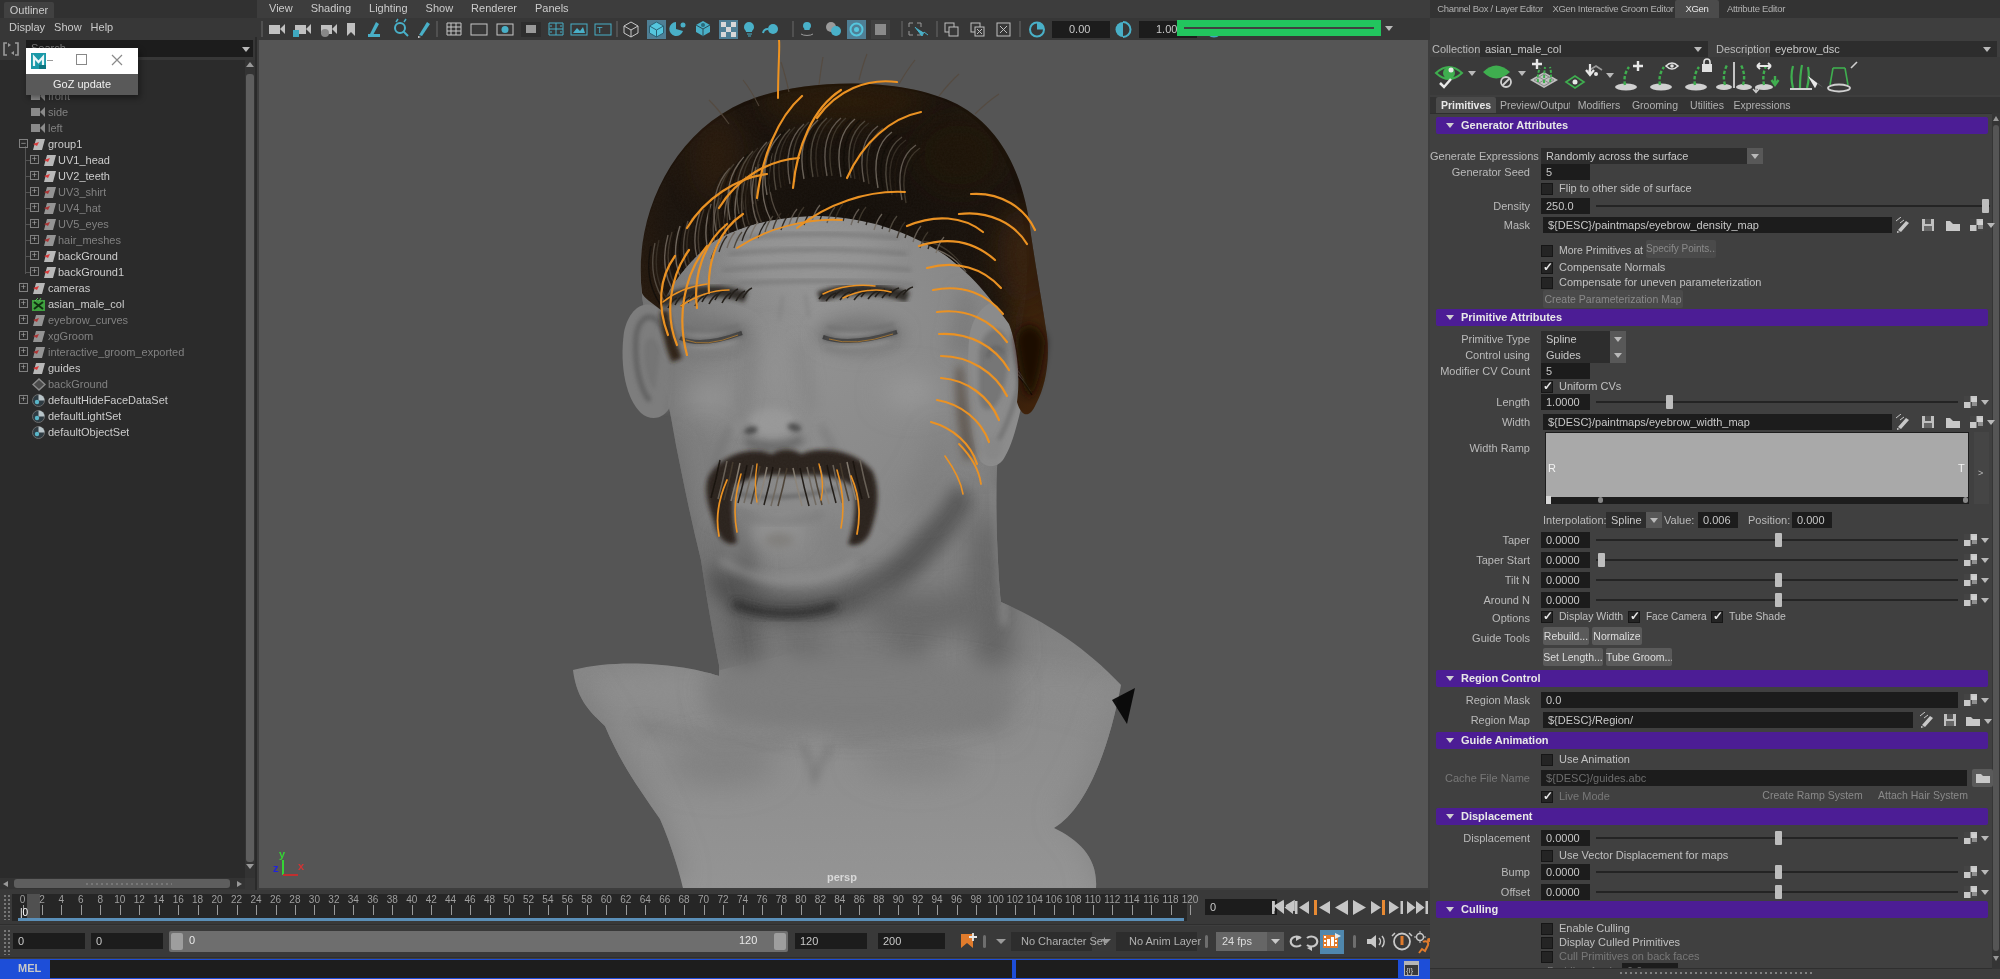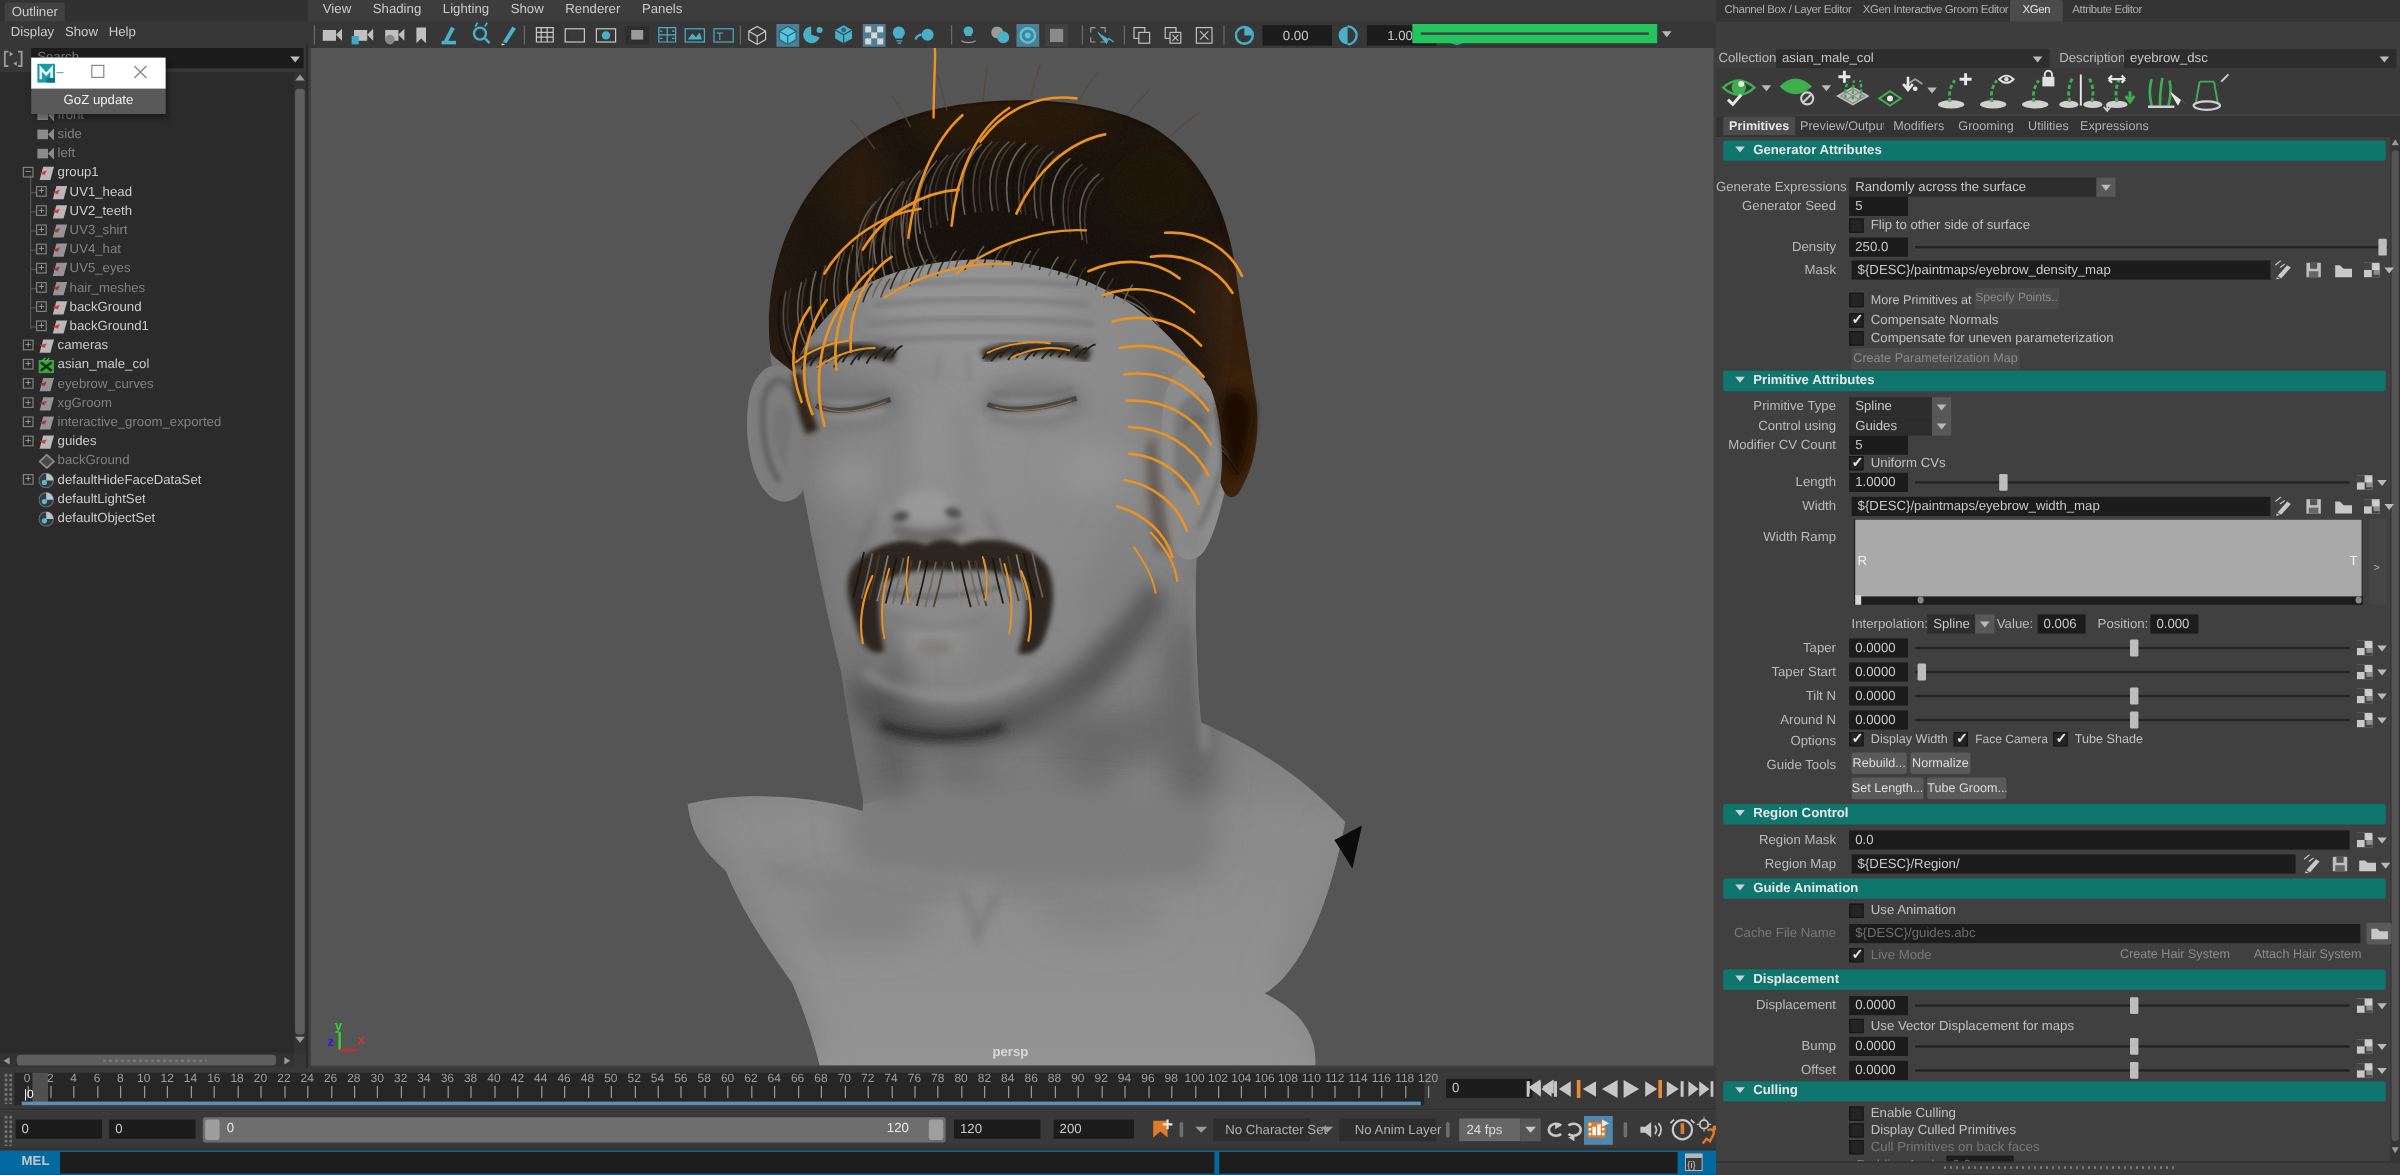--- a/index.html
+++ b/index.html
@@ -35,35 +35,35 @@
 #rp { left:1430px; top:0; width:570px; height:979px; background:#3e3e3e; }
 .rtab { position:absolute; top:0; height:17px; font-size:11px; color:#b4b4b4; text-align:center; line-height:17px; white-space:nowrap; overflow:hidden;}
 #rp-menu { left:0; top:19px; width:570px; height:18px; color:#cccccc; font-size:11px;}
 #rp-menu span { display:inline-block; margin-left:14px; margin-top:3px;}
 .field { position:absolute; background:#1c1c1c; color:#c8c8c8; font-size:11px; line-height:16px; padding-left:5px; height:16px; white-space:nowrap; overflow:hidden;}
 .ddown { position:absolute; background:#2d2d2d; color:#c8c8c8; font-size:11px; line-height:16px; padding-left:5px; height:16px; white-space:nowrap; overflow:hidden;}
 .darr { position:absolute; width:0; height:0; border-left:4px solid transparent; border-right:4px solid transparent; border-top:5px solid #b9b9b9;}
 .darrbox { position:absolute; background:#585858; height:16px; width:16px;}
 .lbl { position:absolute; font-size:11px; color:#bababa; text-align:right; height:16px; line-height:16px; white-space:nowrap;}
 .lbl.dim, .cb.dim .cblbl { color:#787878; }
-.sect { position:absolute; left:6px; width:552px; height:17px; background:#0f766e; color:#e8e8e8; font-weight:bold; font-size:11px; line-height:17px; border-radius:2px;}
+.sect { position:absolute; left:6px; width:552px; height:17px; background:#4c1d95; color:#e8e8e8; font-weight:bold; font-size:11px; line-height:17px; border-radius:2px;}
 .sect .tri { display:inline-block; margin:0 7px 1px 10px; width:0; height:0; border-left:4px solid transparent; border-right:4px solid transparent; border-top:5px solid #d0d0d0; vertical-align:middle;}
 .cb { position:absolute; height:13px; font-size:11px; color:#c0c0c0; line-height:13px; white-space:nowrap;}
 .cb .box { display:inline-block; width:12px; height:12px; background:#242424; border:1px solid #161616; vertical-align:middle; margin-right:6px; position:relative;}
 .cb .box.on:after { content:"\2713"; position:absolute; left:1px; top:-2px; color:#e6e6e6; font-size:12px; font-weight:bold;}
 .slider { position:absolute; height:16px; }
 .slider .track { position:absolute; left:0; right:0; top:7px; height:2px; background:#242424;}
 .slider .handle { position:absolute; top:1px; width:7px; height:14px; background:#bdbdbd; border-radius:1px;}
 .btn { position:absolute; background:#5a5a5a; color:#dddddd; font-size:10.5px; text-align:center; border-radius:2px; line-height:18px; height:18px; white-space:nowrap; overflow:hidden;}
 .btn.dis { background:#4a4a4a; color:#8a8a8a; }
 
 #tsl { left:0; top:890px; width:1430px; height:35px; background:#393939; border-bottom:1px solid #2e2e2e;}
 #ruler { left:12px; top:4px; width:1175px; height:27px; background:#262626; }
 #rsl { left:0; top:926px; width:1430px; height:32px; background:#393939; border-bottom:1px solid #2e2e2e;}
-#cmd { left:0; top:959px; width:1430px; height:20px; background:#0369a1;text-align:right; }
+#cmd { left:0; top:959px; width:1430px; height:20px; background:#1d4ed8;text-align:right; }
 .tick { position:absolute; top:11px; width:1px; height:10px; background:#9a9a9a;}
 .tnum { position:absolute; top:0px; font-size:10px; color:#9f9f9f; transform:translateX(-50%);}
 .grip { position:absolute; width:7px; background:radial-gradient(circle 1px at 2px 2px,#777 1px,transparent 1.5px); background-size:4px 4px;}
 </style></head>
 <body>
 <div id="stage">
 <div class="abs" id="outliner">
 <div class="abs" id="ol-tabbar"></div>
       <div class="abs" id="ol-tab">Outliner</div>
 <div class="abs" id="ol-menu"><span>Display</span><span>Show</span><span>Help</span></div>
@@ -1054,21 +1054,21 @@
         <path d="M64 7 l4 5 l4 -5 z" fill="#b9b9b9"></path>
       </svg>
 <div class="sect" style="top:732px"><span class="tri"></span>Guide Animation</div>
 <div class="cb" style="left:111px;top:753px"><span class="box"></span><span class="cblbl">Use Animation</span></div>
 <div class="lbl dim" style="left:0;top:770px;width:100px">Cache File Name</div>
 <div class="field" style="left:111px;top:770px;width:426px;color:#6e6e6e">${DESC}/guides.abc</div>
 <div class="btn" style="left:542px;top:769px;width:21px"><svg width="14" height="11" viewBox="0 0 14 11" style="margin-top:3px">
           <path d="M0 2 h5 l2 2 h7 v7 h-14 z" fill="#c8c8c8"></path>
         </svg></div>
 <div class="cb dim" style="left:111px;top:790px"><span class="box on"></span><span class="cblbl">Live Mode</span></div>
-<div class="btn dis" style="left:330px;top:786px;width:105px;background:none">Create Hair System</div>
+<div class="btn dis" style="left:330px;top:786px;width:105px;background:none">Create Ramp System</div>
 <div class="btn dis" style="left:438px;top:786px;width:110px;background:none">Attach Hair System</div>
 <div class="sect" style="top:808px"><span class="tri"></span>Displacement</div>
 <div class="lbl" style="left:0;top:830px;width:100px">Displacement</div>
 <div class="field" style="left:111px;top:830px;width:49px">0.0000</div>
 <div class="slider" style="left:166px;top:830px;width:362px">
         <div class="track"></div>
         <div class="handle" style="left:179px"></div>
       </div>
 <svg class="abs" style="left:534px;top:830px" width="40" height="16" viewBox="0 0 40 16">
         <g>

